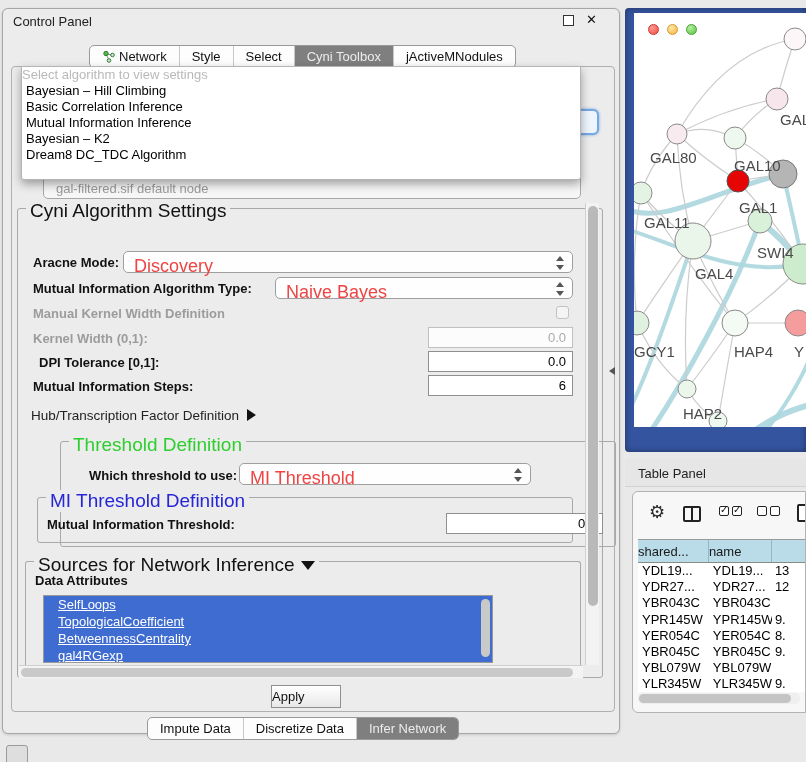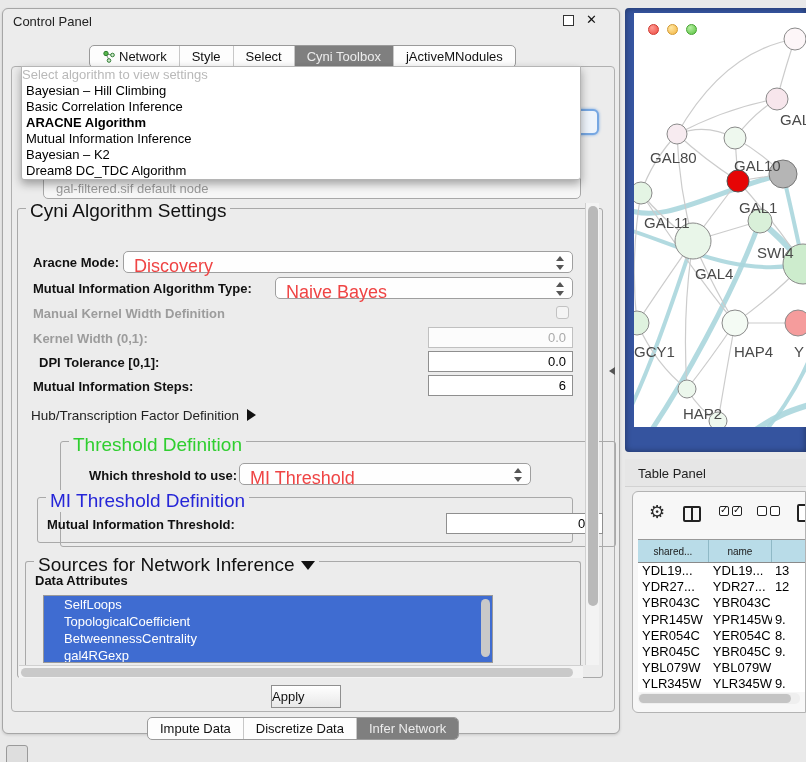--- a/index.html
+++ b/index.html
@@ -63,21 +63,21 @@
     text-align:right; padding-right:6px; font-family:"Liberation Sans",sans-serif; color:#000; }
   .tfield.dim { color:#aaa; border-color:#c0c0c0; background:#fcfcfc; }
 
   .checkbox { position:absolute; width:13px; height:13px; border:1px solid #c2c2c2; border-radius:3px; background:#f4f4f4; }
 
   .arrow-right { display:inline-block; width:0; height:0; border-top:6px solid transparent; border-bottom:6px solid transparent; border-left:9px solid #111; margin-left:8px; vertical-align:-1px; }
   .arrow-down { display:inline-block; width:0; height:0; border-left:7px solid transparent; border-right:7px solid transparent; border-top:9px solid #111; margin-left:6px; vertical-align:1px; }
 
   
   #attr-list { left:40px; top:586px; width:450px; height:68px; background:#fff; border:1px solid #999; overflow:hidden; }
-  #attr-list .li { height:17px; line-height:17px; padding-left:20px; font-size:13px; color:#fff; background:#3f6cd1; }
+  #attr-list .li { height:17px; line-height:17px; padding-left:14px; font-size:13px; color:#fff; background:#3f6cd1;text-decoration:underline; }
   #attr-scroll { left:478px; top:590px; width:9px; height:58px; background:#c9c9c9; border-radius:5px; }
 
   
   #v-scroll { left:582px; top:194px; width:14px; height:462px; background:#f3f3f3; border-left:1px solid #d0d0d0; }
   #v-thumb { left:2px; top:3px; width:10px; height:400px; background:#b9b9b9; border-radius:6px; position:absolute; }
   #h-scroll { left:16px; top:656px; width:564px; height:13px; background:#f3f3f3; border-top:1px solid #d0d0d0; }
   #h-thumb { left:2px; top:2px; width:552px; height:9px; background:#c9c9c9; border-radius:5px; position:absolute; }
 
   #apply-btn { left:268px; top:676px; width:70px; height:23px; background:linear-gradient(#ffffff,#e8e8e8);
     border:1px solid #8f8f8f; border-radius:0; font-size:13px; color:#111; text-align:left; line-height:21px; }
@@ -105,21 +105,21 @@
   #ico-split { left:50px; width:18px; height:16px; border:2px solid #222; border-radius:2px; }
   #ico-split:after { content:""; position:absolute; left:6px; top:0; width:2px; height:12px; background:#222; }
   .cbpair { display:flex; gap:3px; }
   #ico-checked { left:86px; } #ico-unchecked { left:124px; }
   .cb { width:10px; height:10px; border:1.5px solid #222; border-radius:2px; position:relative; background:#fff; }
   .cb.on:after { content:"✓"; position:absolute; left:0px; top:-3px; font-size:10px; font-weight:bold; color:#111; }
   #ico-doc { left:164px; width:16px; height:18px; border:2px solid #222; border-radius:2px; background:#fff; top:12px; }
 
   #tp-table { position:absolute; left:5px; top:47px; width:169px; height:153px; background:#fff; border-top:1px solid #999; overflow:hidden; }
   .thead { display:flex; height:23px; border-bottom:1px solid #8a8a8a; background:#b9dce8; }
-  .th { font-size:10px; color:#1a1a1a; text-align:center; line-height:23px; border-right:1px solid #8fb9c6; }
+  .th { font-size:13px; color:#1a1a1a; text-align:left; line-height:23px; border-right:1px solid #8fb9c6; }
   .th1 { width:81px; } .th2 { width:72px; } .th3 { width:40px; }
   .trow { display:flex; height:16.2px; line-height:16px; font-size:13px; color:#000; }
   .td { white-space:nowrap; overflow:hidden; }
   .td1 { width:81px; padding-left:4px; } .td2 { width:72px; padding-left:4px; } .td3 { width:40px; padding-left:3px; }
   #tp-hscroll { position:absolute; left:5px; bottom:8px; width:162px; height:11px; background:#efefef; border-radius:5px; }
   #tp-hthumb { position:absolute; left:1px; top:1px; width:152px; height:9px; background:#c4c4c4; border-radius:5px; }
 
   #corner-icon { left:6px; top:745px; width:22px; height:20px; background:#dedede; border:1px solid #9a9a9a; border-radius:3px; }
 
   svg text { font-family:"Liberation Sans","DejaVu Sans",sans-serif; }
@@ -157,21 +157,20 @@
 
   <div id="data-combo" class="abs">
     <span class="val">gal-filtered.sif default node</span>
   </div>
   <div id="algo-combo-btn" class="abs"></div>
 
   <div id="algo-popup" class="abs">
     <div class="ph">Select algorithm to view settings</div>
     <div class="item">Bayesian – Hill Climbing</div>
     <div class="item">Basic Correlation Inference</div>
-    <div class="item sel">ARACNE Algorithm</div>
     <div class="item">Mutual Information Inference</div>
     <div class="item">Bayesian – K2</div>
     <div class="item">Dream8 DC_TDC Algorithm</div>
   </div>
 
   <div class="gbox" style="left:14px; top:199px; width:586px; height:470px;">
     <span class="legend black" style="top:-9px;">Cyni Algorithm Settings</span>
   </div>
 
   <span class="flabel" style="left:30px; top:246px;">Aracne Mode:</span>

